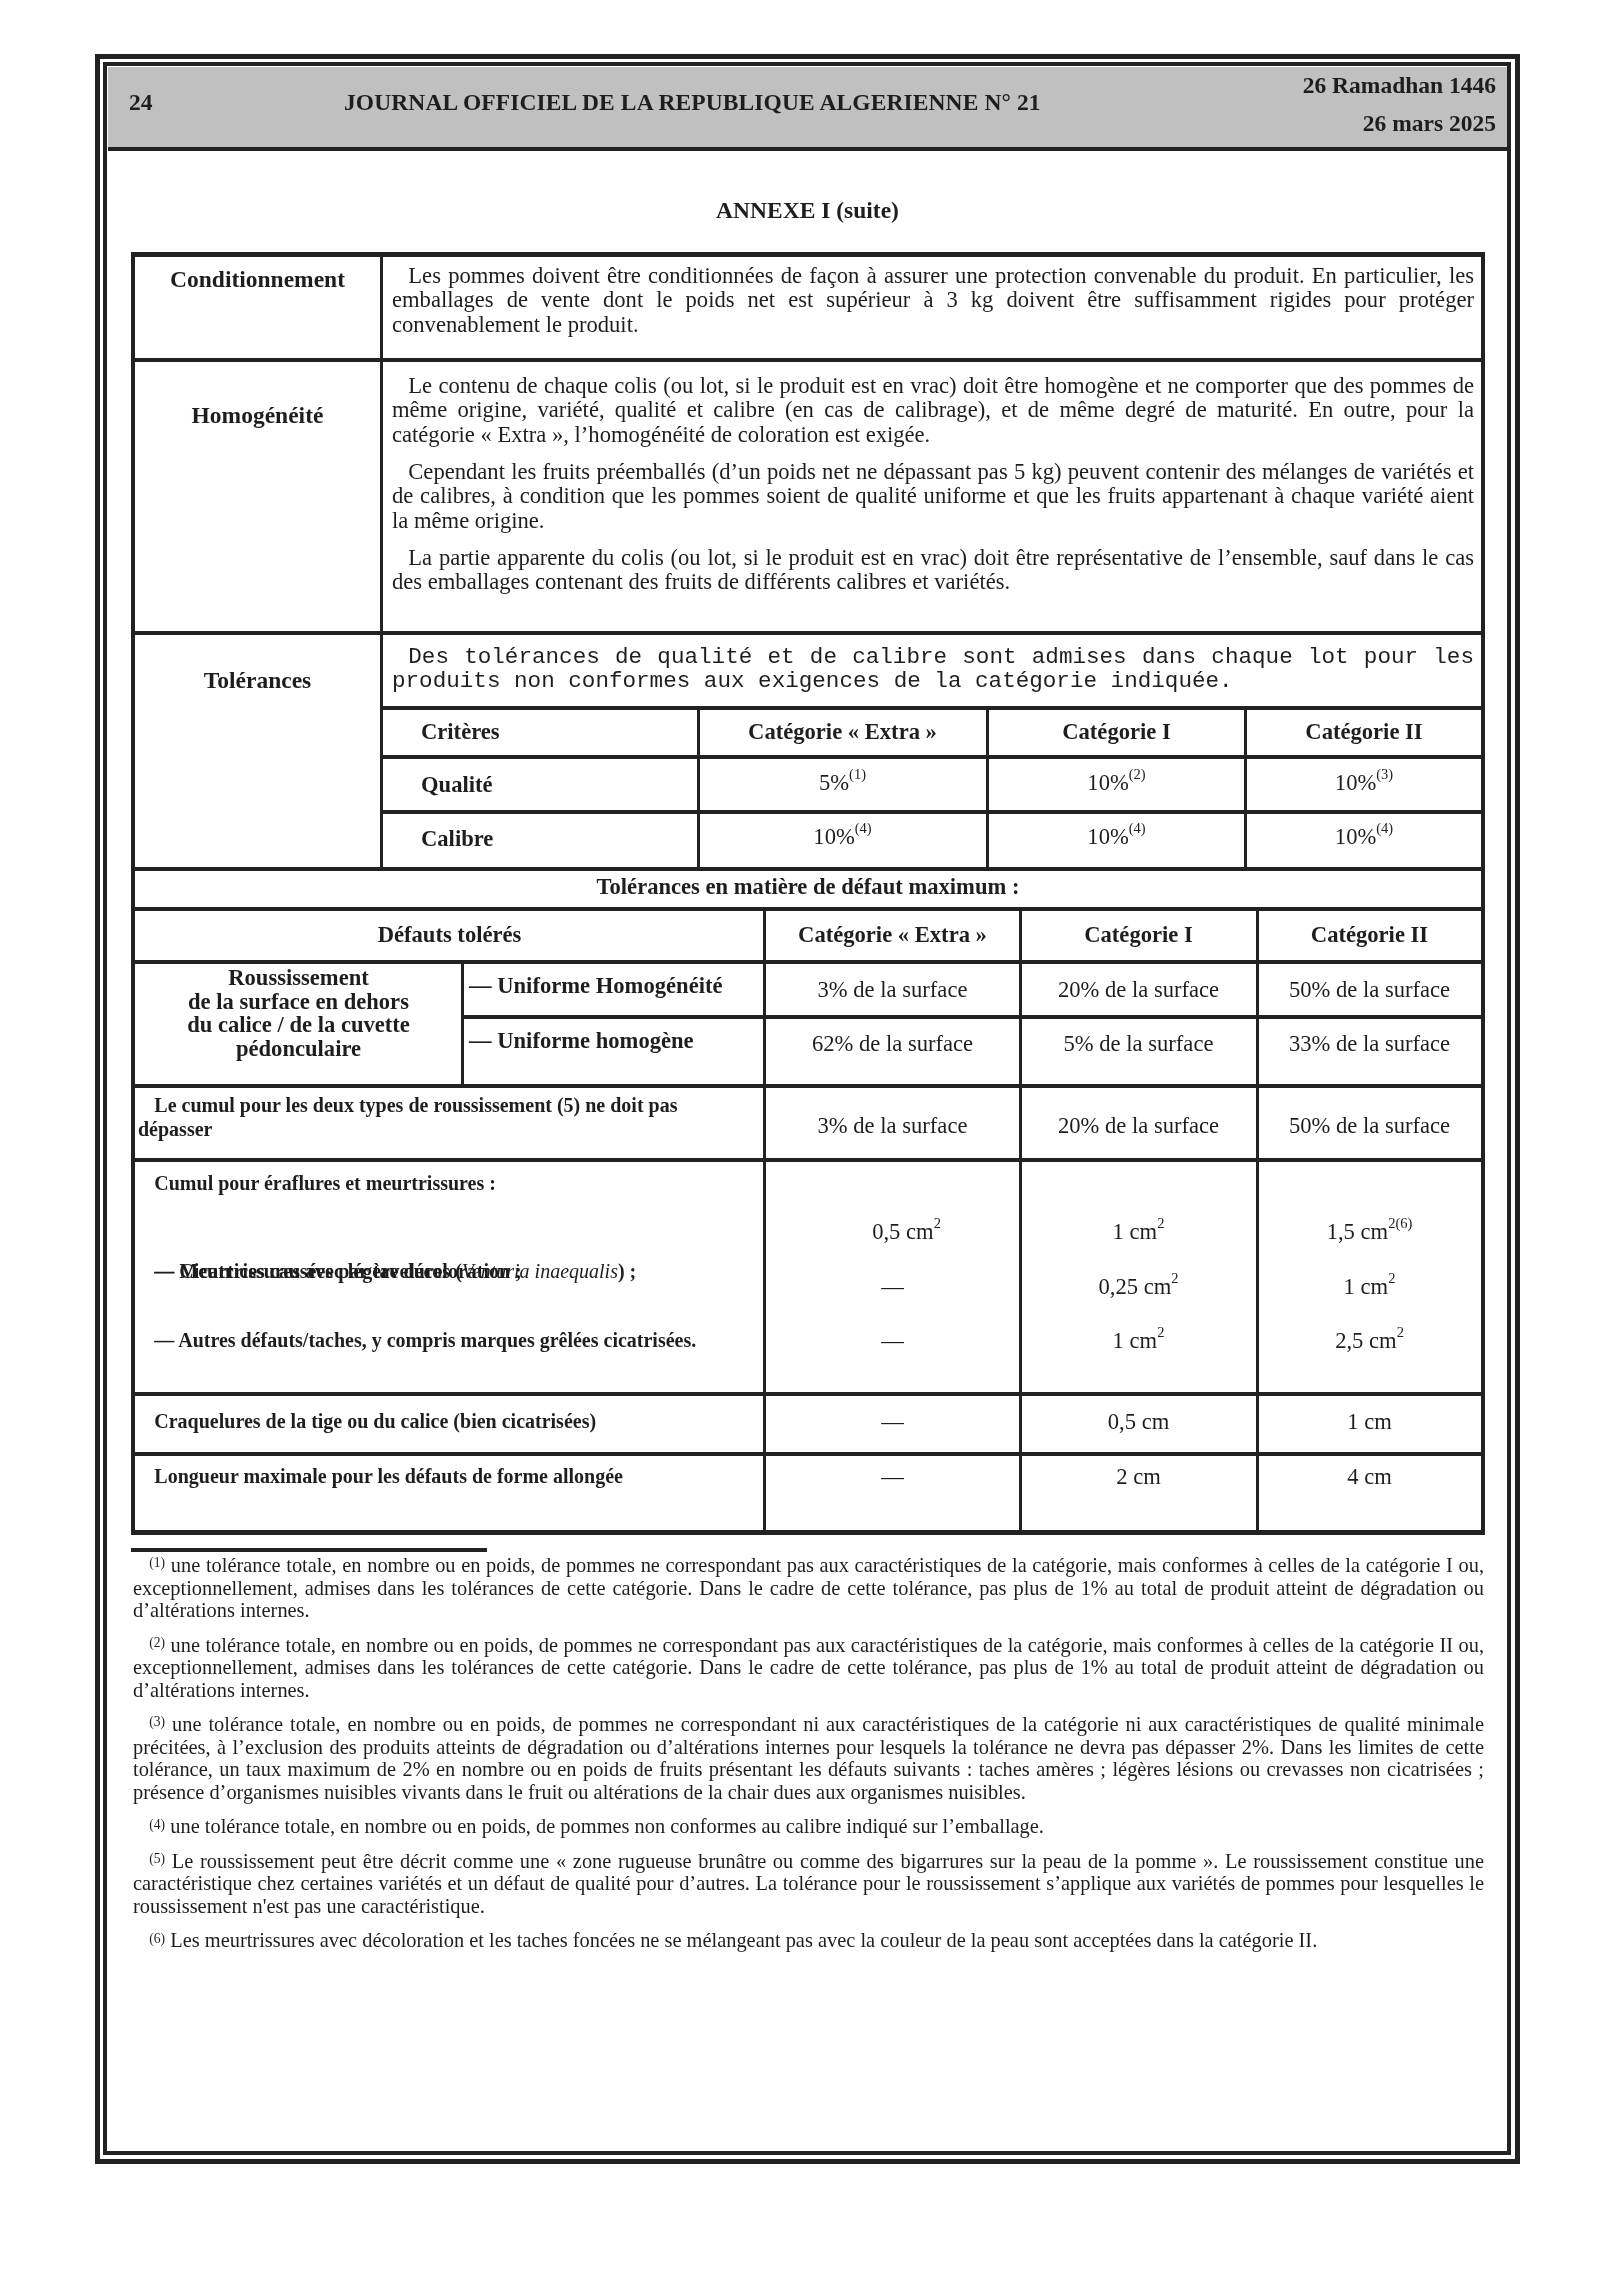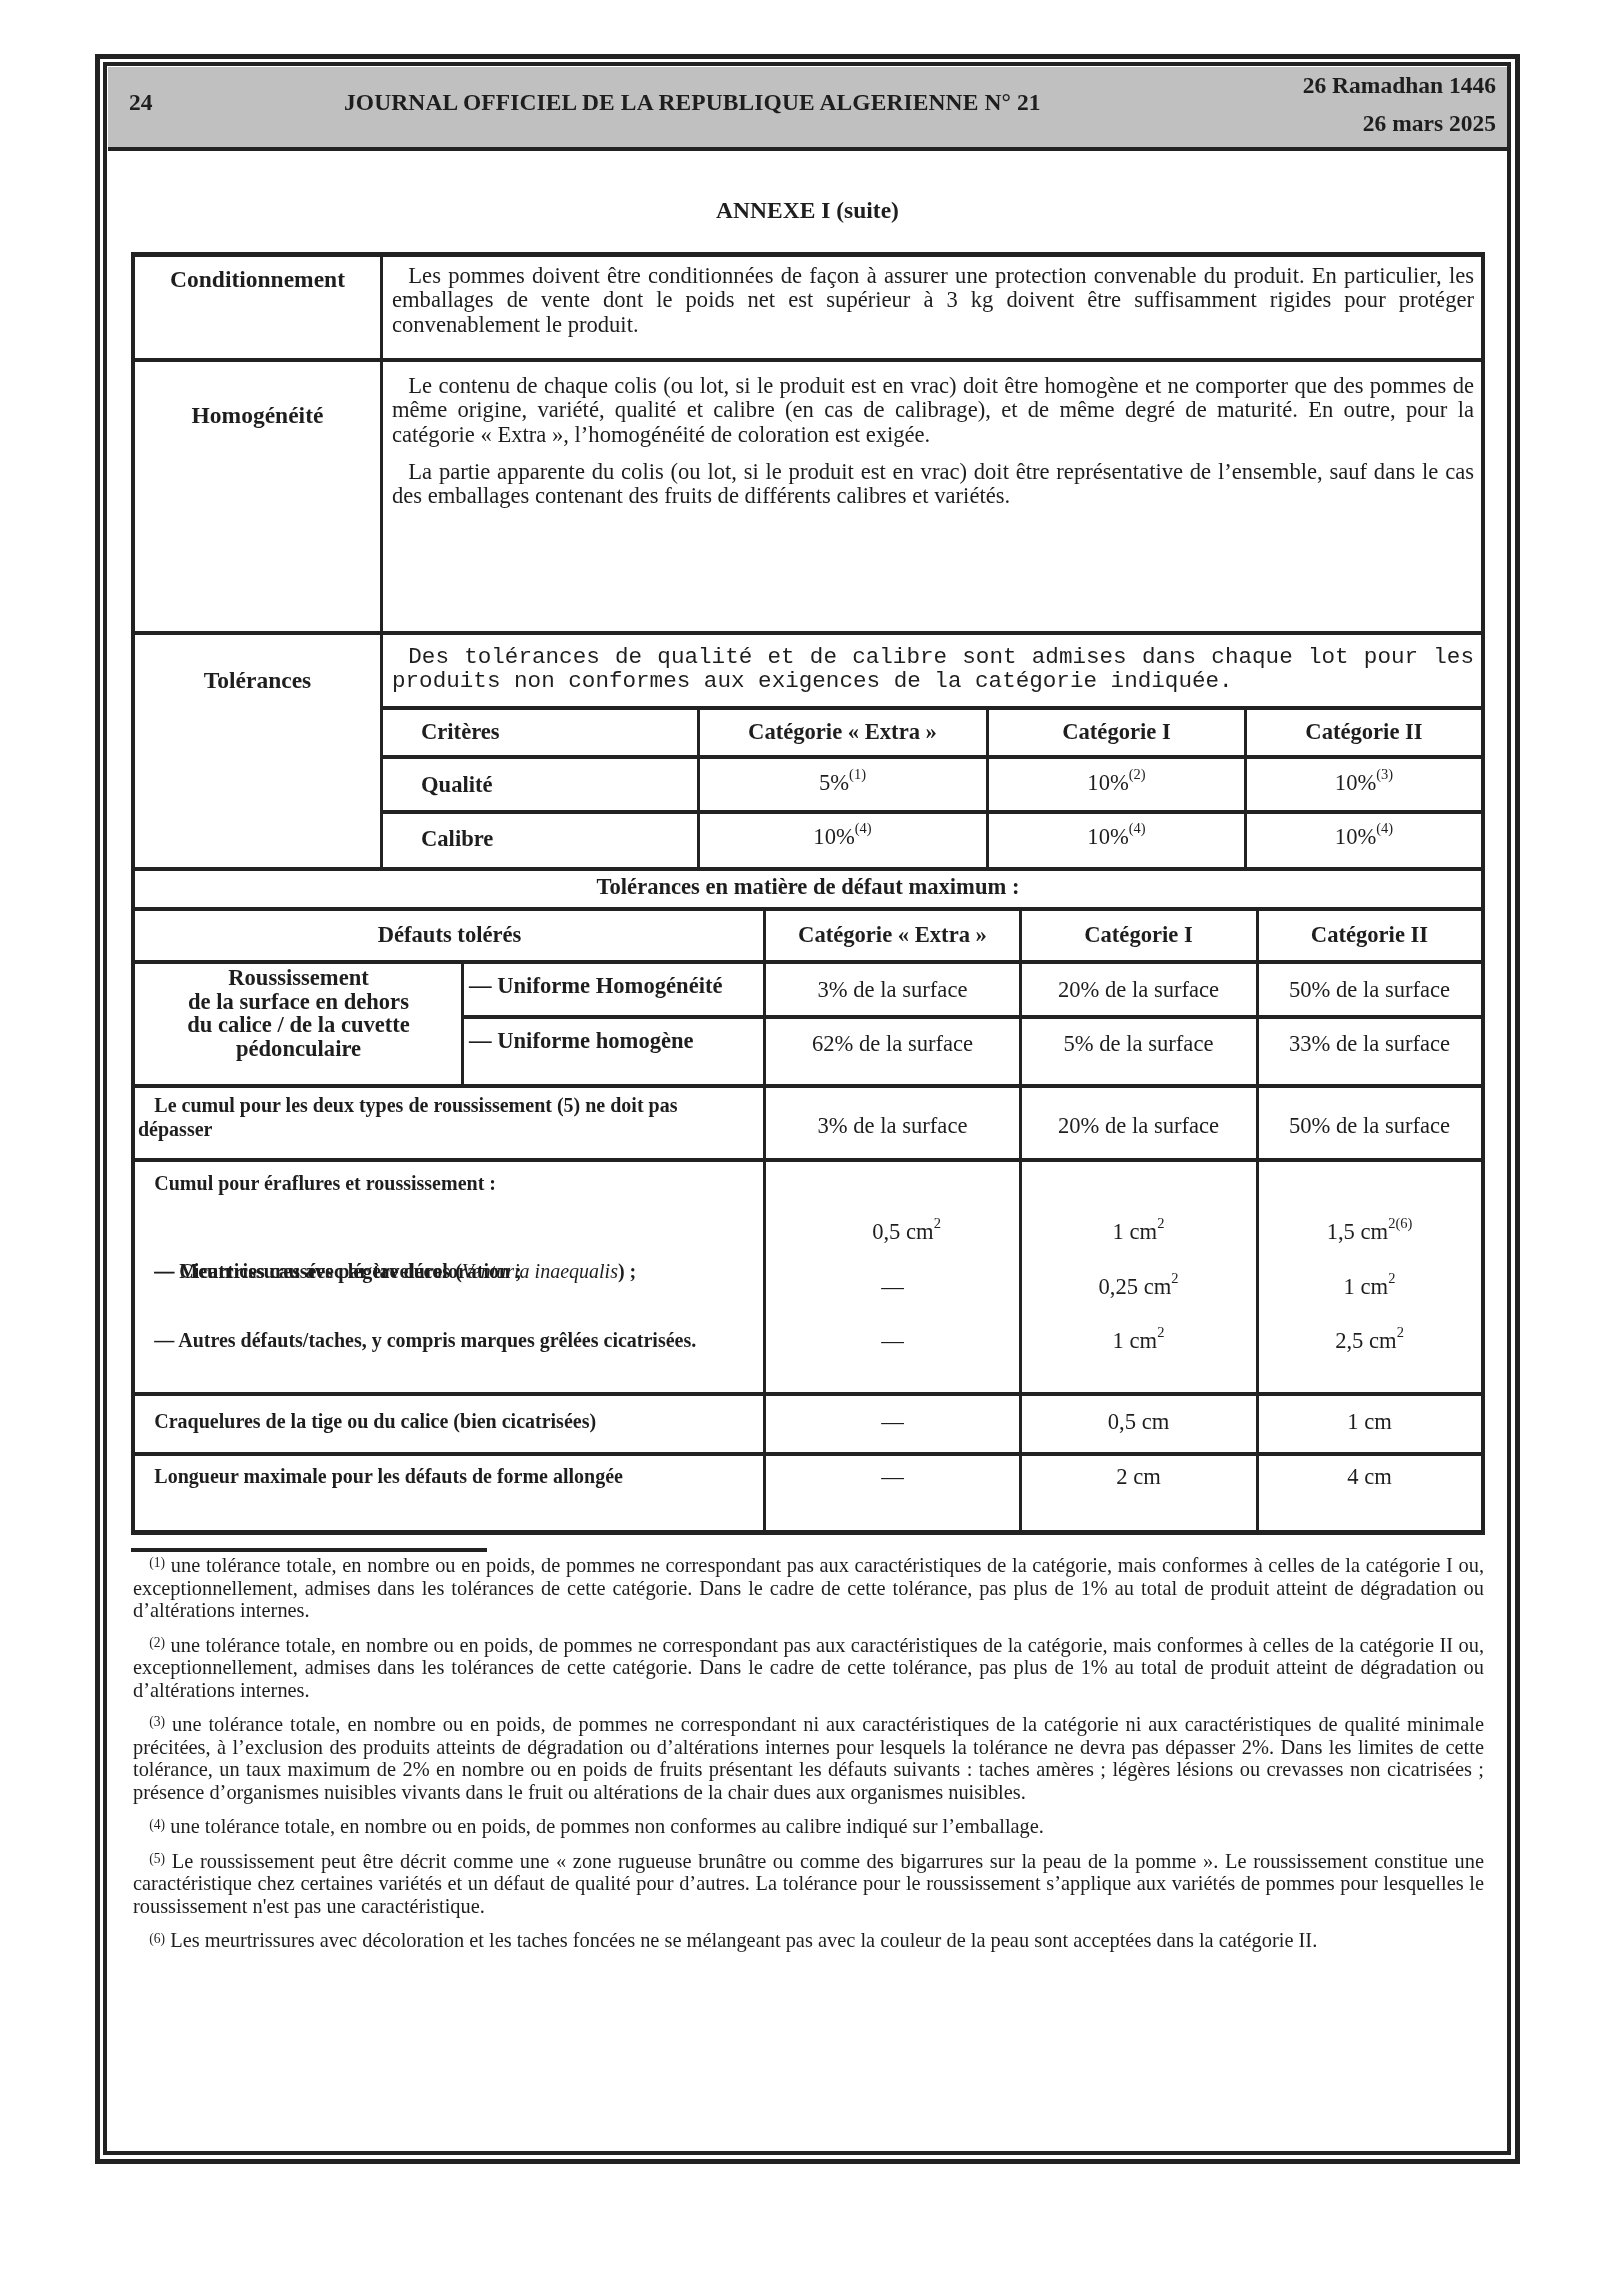--- a/index.html
+++ b/index.html
@@ -78,20 +78,21 @@
 </div>
 
 <div class="lbl" style="left:135px;width:245px;top:266px;">Conditionnement</div>
 <div class="txt" style="left:392px;width:1082px;top:264px;">
   <p>Les pommes doivent être conditionnées de façon à assurer une protection convenable du produit. En particulier, les emballages de vente dont le poids net est supérieur à 3 kg doivent être suffisamment rigides pour protéger convenablement le produit.</p>
 </div>
 
 <div class="lbl" style="left:135px;width:245px;top:402px;">Homogénéité</div>
 <div class="txt" style="left:392px;width:1082px;top:374px;">
   <p>Le contenu de chaque colis (ou lot, si le produit est en vrac) doit être homogène et ne comporter que des pommes de même origine, variété, qualité et calibre (en cas de calibrage), et de même degré de maturité. En outre, pour la catégorie « Extra », l’homogénéité de coloration est exigée.</p>
+  <p>Cependant les fruits préemballés (d’un poids net ne dépassant pas 5 kg) peuvent contenir des mélanges de variétés et de calibres, à condition que les pommes soient de qualité uniforme et que les fruits appartenant à chaque variété aient la même origine.</p>
   <p>La partie apparente du colis (ou lot, si le produit est en vrac) doit être représentative de l’ensemble, sauf dans le cas des emballages contenant des fruits de différents calibres et variétés.</p>
 </div>
 
 <div class="lbl" style="left:135px;width:245px;top:667px;">Tolérances</div>
 <div class="txt" style="left:392px;width:1082px;top:645px;font-family:Liberation Mono, monospace;">
   <p>Des tolérances de qualité et de calibre sont admises dans chaque lot pour les produits non conformes aux exigences de la catégorie indiquée.</p>
 </div>
 
 <div class="cell b" style="left:421px;top:719px;text-align:left;">Critères</div>
 <div class="cell b" style="left:699px;width:287px;top:719px;">Catégorie « Extra »</div>
@@ -129,21 +130,21 @@
 <div class="cell b" style="left:469px;top:1028px;text-align:left;">— Uniforme homogène</div>
 <div class="cell" style="left:766px;width:253px;top:1031px;">62% de la surface</div>
 <div class="cell" style="left:1022px;width:233px;top:1031px;">5% de la surface</div>
 <div class="cell" style="left:1258px;width:223px;top:1031px;">33% de la surface</div>
 
 <div class="def" style="left:138px;width:615px;top:1093px;text-indent:16.3px;">Le cumul pour les deux types de roussissement (5) ne doit pas dépasser</div>
 <div class="cell" style="left:766px;width:253px;top:1113px;">3% de la surface</div>
 <div class="cell" style="left:1022px;width:233px;top:1113px;">20% de la surface</div>
 <div class="cell" style="left:1258px;width:223px;top:1113px;">50% de la surface</div>
 
-<div class="def" style="left:138px;width:615px;top:1171px;text-indent:16.3px;">Cumul pour éraflures et roussissement :</div>
+<div class="def" style="left:138px;width:615px;top:1171px;text-indent:16.3px;">Cumul pour éraflures et meurtrissures :</div>
 <div class="def" style="left:138px;width:615px;top:1215px;text-indent:16.3px;margin-top:44px;">— Meurtrissures avec légère décoloration ;</div>
 <div class="def" style="left:138px;width:615px;top:1259px;text-indent:16.3px;"><span>— Cicatrices causées par tavelures (</span><span class="it">Venturia inaequalis</span><span>) ;</span></div>
 <div class="def" style="left:138px;width:615px;top:1328px;text-indent:16.3px;">— Autres défauts/taches, y compris marques grêlées cicatrisées.</div>
 
 <div class="cell" style="left:766px;width:253px;top:1219px;margin-left:14px;"><span>0,5 cm</span><sup class="sq">2</sup></div>
 <div class="cell" style="left:1022px;width:233px;top:1219px;"><span>1 cm</span><sup class="sq">2</sup></div>
 <div class="cell" style="left:1258px;width:223px;top:1219px;"><span>1,5 cm</span><sup class="sq">2</sup><sup>(6)</sup></div>
 
 <div class="cell" style="left:766px;width:253px;top:1274px;">—</div>
 <div class="cell" style="left:1022px;width:233px;top:1274px;"><span>0,25 cm</span><sup class="sq">2</sup></div>

